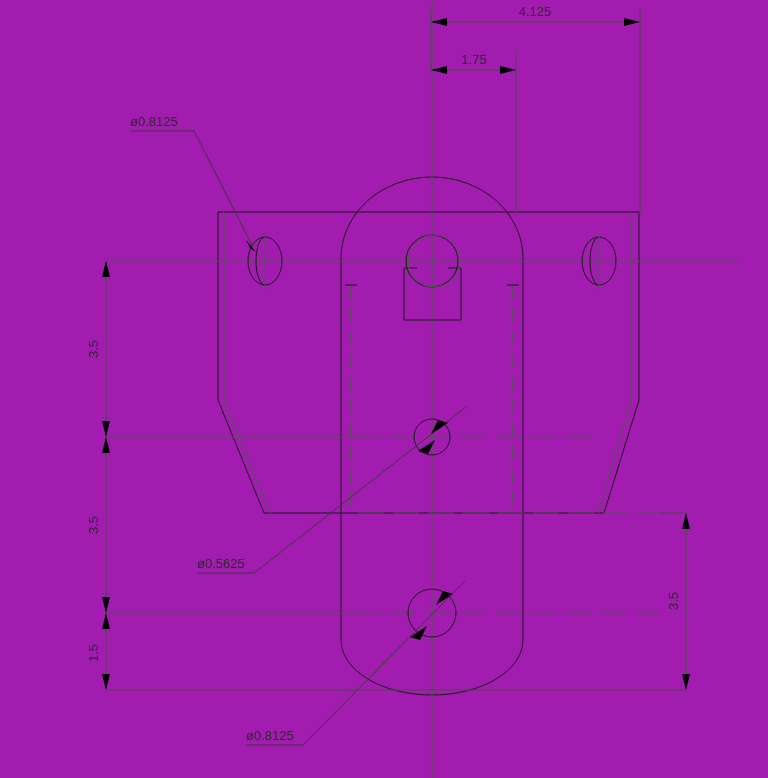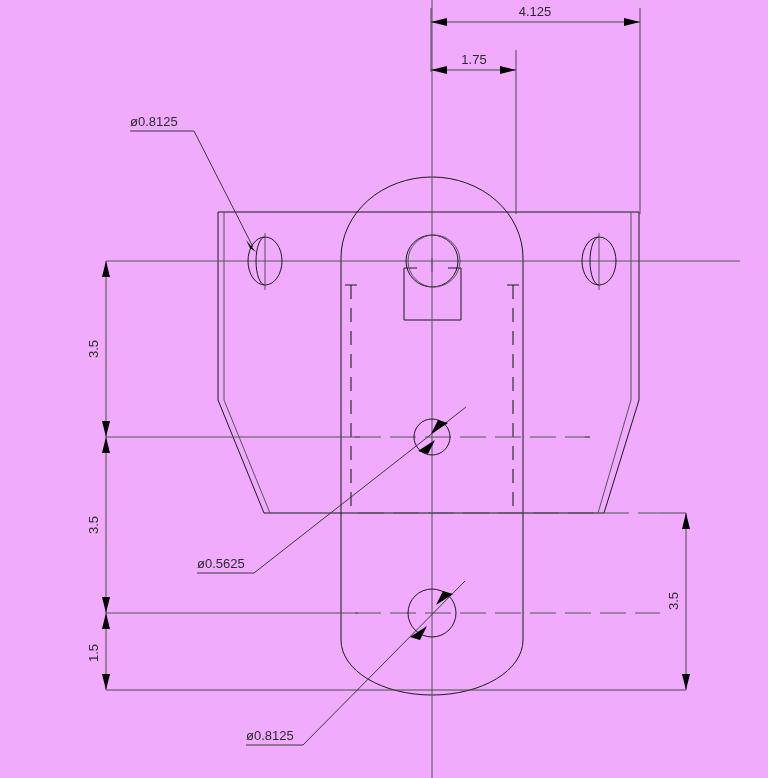--- a/index.html
+++ b/index.html
@@ -10,21 +10,21 @@
   body {
     width: 768px;
     height: 778px;
     font-family: "Liberation Sans", sans-serif;
     overflow: hidden;
   }
   #drawing-root {
     position: relative;
     width: 768px;
     height: 778px;
-    background: #f0abfc;
+    background: #a21caf;
   }
   svg#cad {
     display: block;
     width: 768px;
     height: 778px;
   }
   .outline {
     fill: none;
     stroke: #1a1a1a;
     stroke-width: 1;

